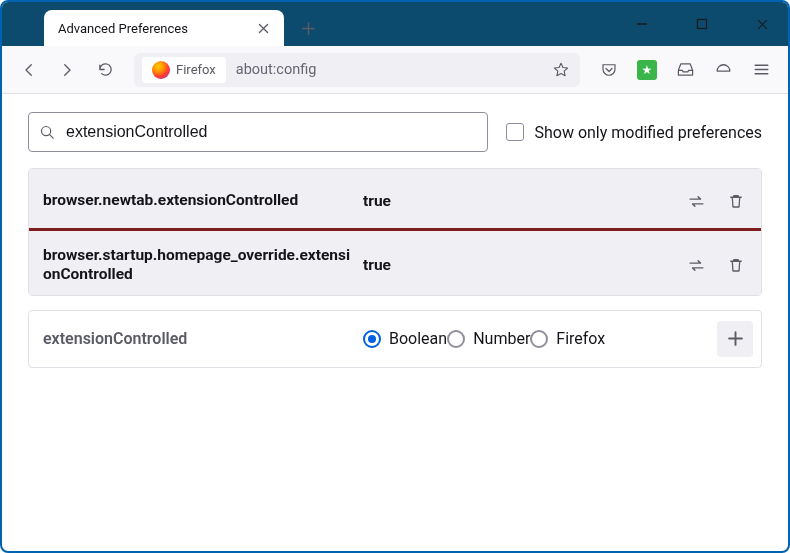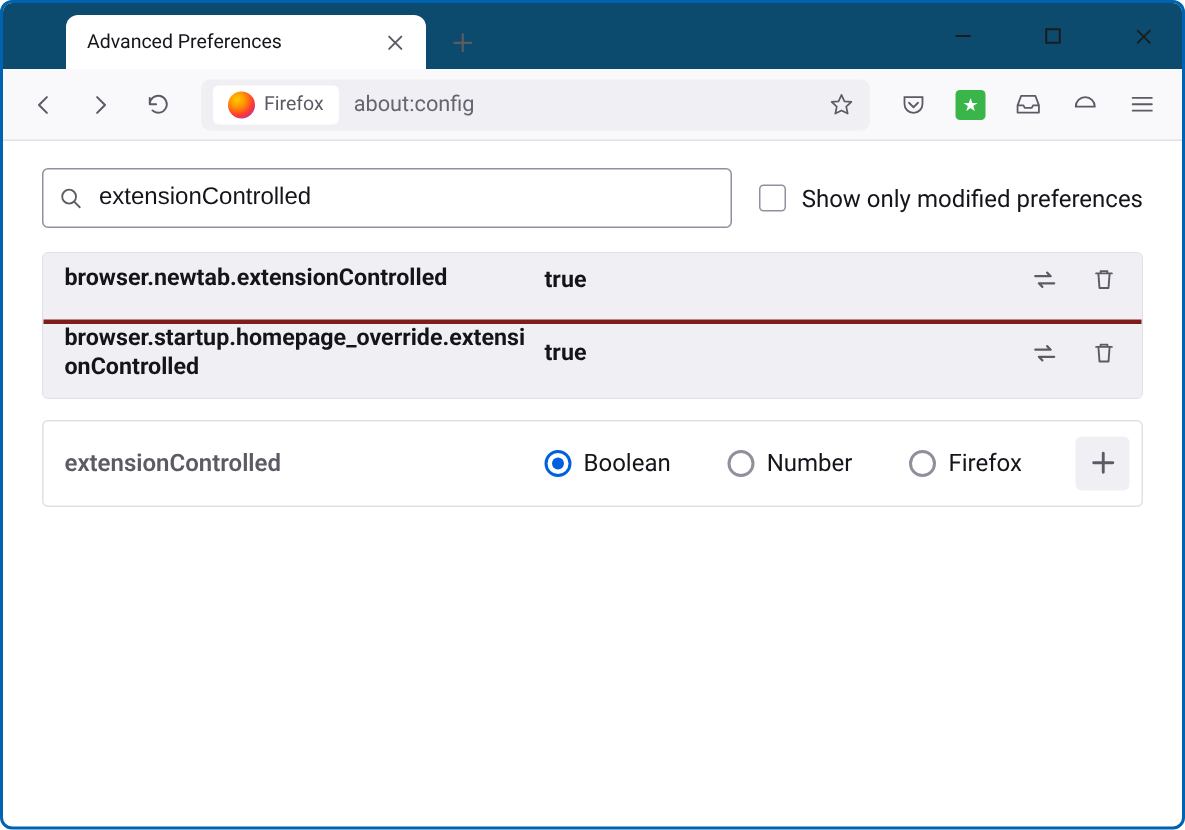--- a/index.html
+++ b/index.html
@@ -161,21 +161,21 @@
   }
   
   .prefs {
     border: 1px solid #e0e0e6;
     border-radius: 4px;
     margin-bottom: 14px;
   }
   .pref-row {
     display: flex;
     align-items: center;
-    padding: 0 8px 10px 14px;
+    padding: 15px 8px 10px 14px;
     background: #f0f0f4;
     font-size: 15.5px;
     font-weight: 700;
     color: #15141a;
     gap: 10px;
   }
   .pref-row + .pref-row { border-top: 3px solid #7f1d1d; }
   .pref-name {
     width: 310px;
     word-break: break-word;
@@ -200,21 +200,20 @@
     color: #5b5b66;
     gap: 10px;
   }
   .new-pref-name {
     width: 310px;
     font-weight: 600;
   }
   .radio-group {
     flex: 1;
     display: flex;
-    gap: 38px;
     align-items: center;
   }
   .radio-opt {
     display: flex;
     align-items: center;
     gap: 8px;
     color: #15141a;
   }
   .radio {
     width: 18px; height: 18px;

